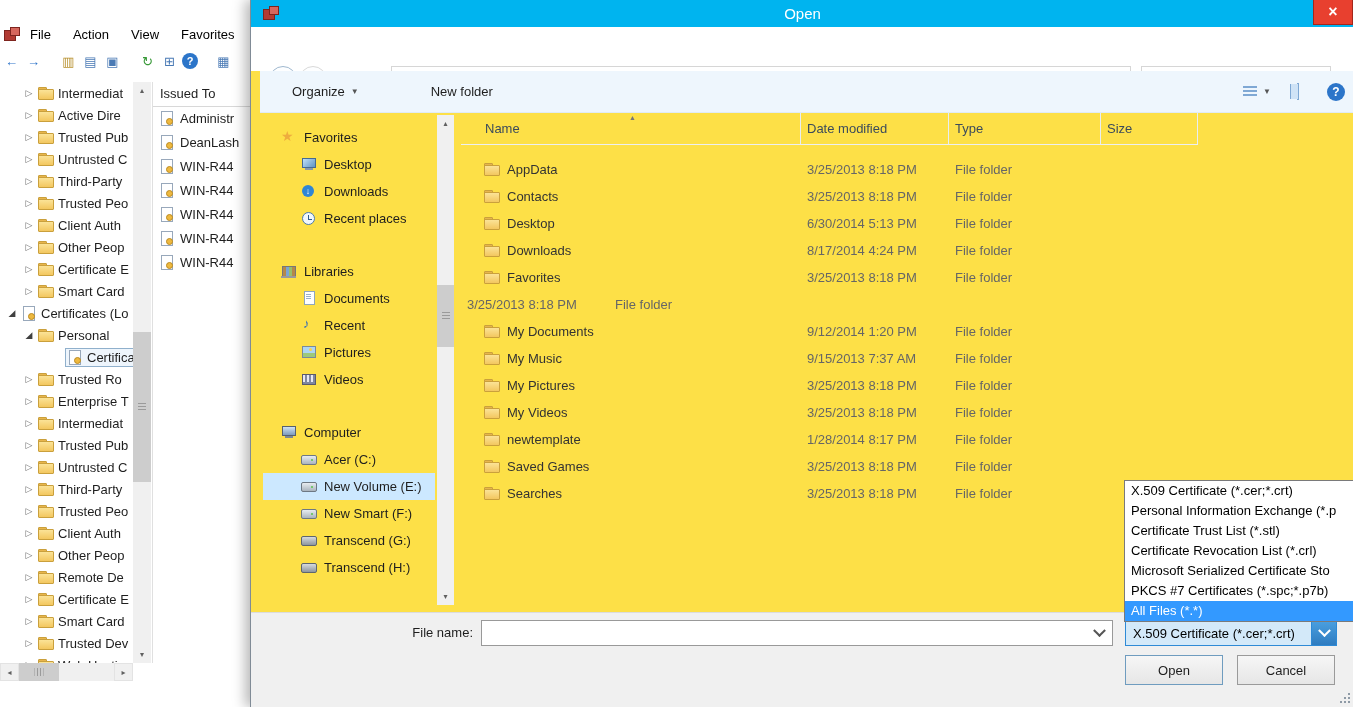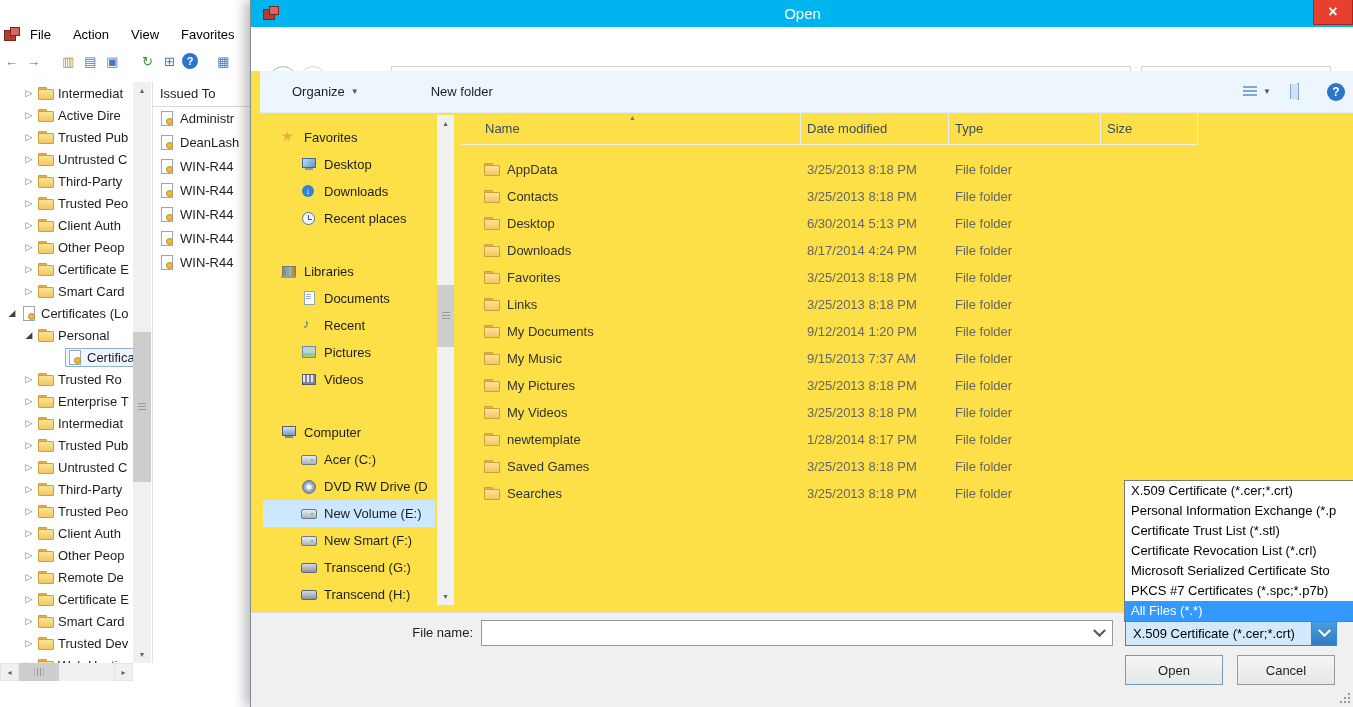--- a/index.html
+++ b/index.html
@@ -556,24 +556,20 @@
           <span class="lbl">Videos</span>
         </div>
         <div class="side-item group gap">
           <span class="ic ic-computer"></span>
           <span class="lbl">Computer</span>
         </div>
         <div class="side-item child">
           <span class="ic ic-hdd"></span>
           <span class="lbl">Acer (C:)</span>
         </div>
-        <div class="side-item child">
-          <span class="ic ic-cd"></span>
-          <span class="lbl">DVD RW Drive (D</span>
-        </div>
         <div class="side-item selected child">
           <span class="ic ic-hdd"></span>
           <span class="lbl">New Volume (E:)</span>
         </div>
         <div class="side-item child">
           <span class="ic ic-hdd"></span>
           <span class="lbl">New Smart (F:)</span>
         </div>
         <div class="side-item child">
           <span class="ic ic-usb"></span>
@@ -640,24 +636,20 @@
         <div class="file-row">
           <span class="cell c-name">
             <span class="ic ic-folder"></span>
             <span>Favorites</span>
           </span>
           <span class="cell c-date">3/25/2013 8:18 PM</span>
           <span class="cell c-type">File folder</span>
           <span class="cell c-size"></span>
         </div>
         <div class="file-row">
-          <span class="cell c-name">
-            <span class="ic ic-folder"></span>
-            <span>Links</span>
-          </span>
           <span class="cell c-date">3/25/2013 8:18 PM</span>
           <span class="cell c-type">File folder</span>
           <span class="cell c-size"></span>
         </div>
         <div class="file-row">
           <span class="cell c-name">
             <span class="ic ic-folder"></span>
             <span>My Documents</span>
           </span>
           <span class="cell c-date">9/12/2014 1:20 PM</span>

